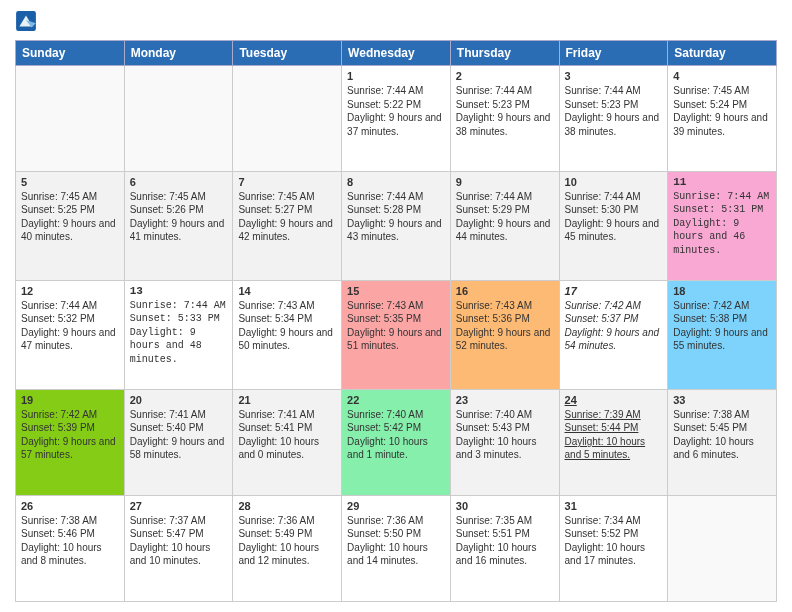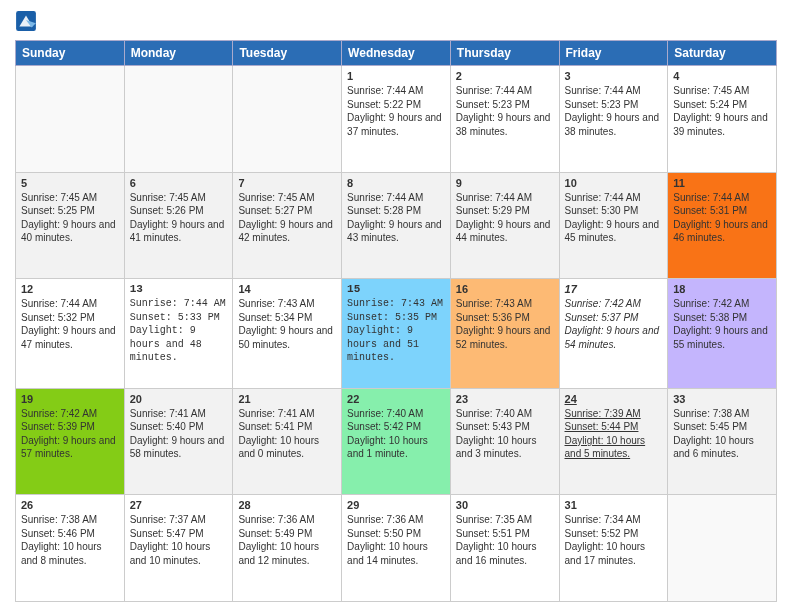--- a/index.html
+++ b/index.html
@@ -194,21 +194,21 @@
             <div class="day-info" style="white-space: pre-line;">Sunrise: 7:44 AM
 Sunset: 5:29 PM
 Daylight: 9 hours and 44 minutes.</div>
           </td>
           <td style="background-color: rgb(242, 242, 242);">
             <span class="day-num">10</span>
             <div class="day-info" style="white-space: pre-line;">Sunrise: 7:44 AM
 Sunset: 5:30 PM
 Daylight: 9 hours and 45 minutes.</div>
           </td>
-          <td style="background-color: #f97316;">
+          <td style="background-color: #f9a8d4; font-family: Liberation Mono, monospace;">
             <span class="day-num">11</span>
             <div class="day-info" style="white-space: pre-line;">Sunrise: 7:44 AM
 Sunset: 5:31 PM
 Daylight: 9 hours and 46 minutes.</div>
           </td>
         </tr>
         <tr>
           <td style="background-color: rgb(255, 255, 255);">
             <span class="day-num">12</span>
             <div class="day-info" style="white-space: pre-line;">Sunrise: 7:44 AM
@@ -220,39 +220,39 @@
             <div class="day-info" style="white-space: pre-line;">Sunrise: 7:44 AM
 Sunset: 5:33 PM
 Daylight: 9 hours and 48 minutes.</div>
           </td>
           <td style="background-color: rgb(255, 255, 255);">
             <span class="day-num">14</span>
             <div class="day-info" style="white-space: pre-line;">Sunrise: 7:43 AM
 Sunset: 5:34 PM
 Daylight: 9 hours and 50 minutes.</div>
           </td>
-          <td style="background-color: #7dd3fc; font-family: Liberation Mono, monospace;">
+          <td style="background-color: #fca5a5;">
             <span class="day-num">15</span>
             <div class="day-info" style="white-space: pre-line;">Sunrise: 7:43 AM
 Sunset: 5:35 PM
 Daylight: 9 hours and 51 minutes.</div>
           </td>
           <td style="background-color: #fdba74;">
             <span class="day-num">16</span>
             <div class="day-info" style="white-space: pre-line;">Sunrise: 7:43 AM
 Sunset: 5:36 PM
 Daylight: 9 hours and 52 minutes.</div>
           </td>
           <td style="background-color: rgb(255, 255, 255); font-style: italic;">
             <span class="day-num">17</span>
             <div class="day-info" style="white-space: pre-line;">Sunrise: 7:42 AM
 Sunset: 5:37 PM
 Daylight: 9 hours and 54 minutes.</div>
           </td>
-          <td style="background-color: #c4b5fd;">
+          <td style="background-color: #7dd3fc;">
             <span class="day-num">18</span>
             <div class="day-info" style="white-space: pre-line;">Sunrise: 7:42 AM
 Sunset: 5:38 PM
 Daylight: 9 hours and 55 minutes.</div>
           </td>
         </tr>
         <tr>
           <td style="background-color: #84cc16;">
             <span class="day-num">19</span>
             <div class="day-info" style="white-space: pre-line;">Sunrise: 7:42 AM

